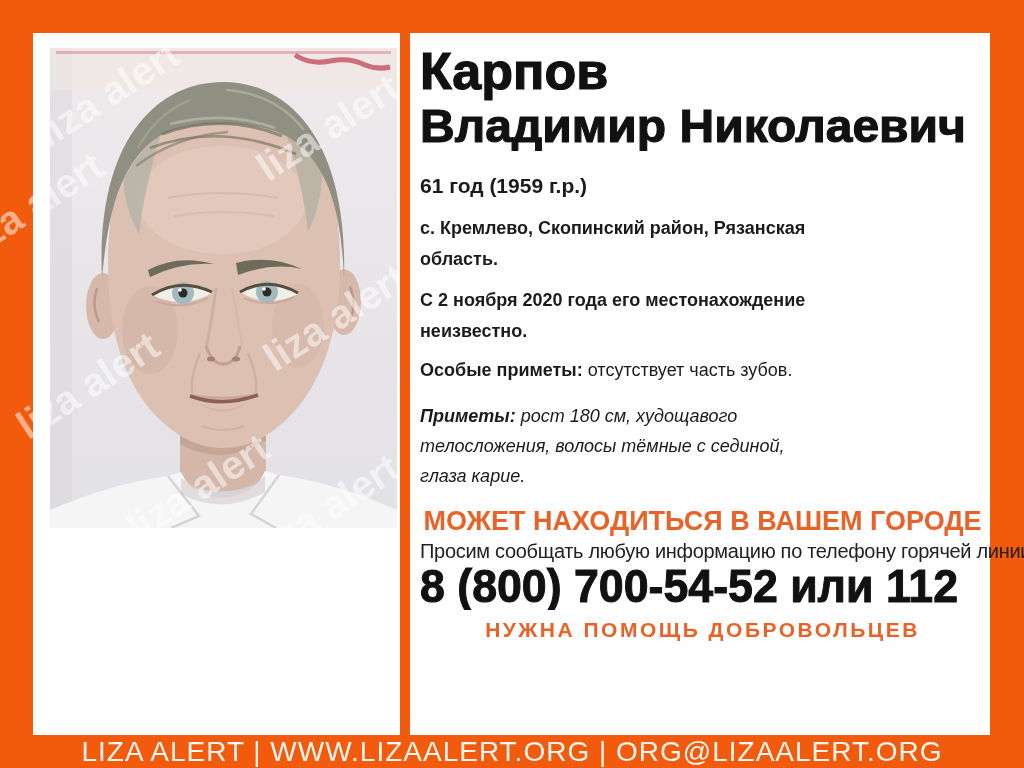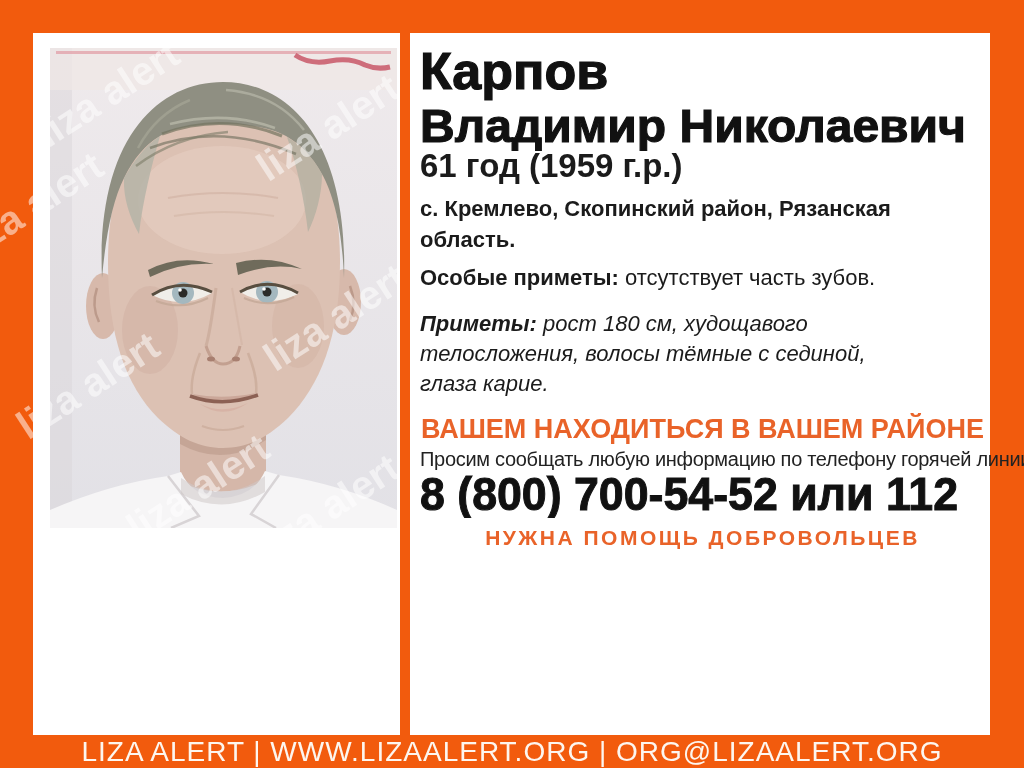--- a/index.html
+++ b/index.html
@@ -22,22 +22,22 @@
   .wm2 { left:-48px; top:150px; }
   .wm3 { left:248px; top:72px; }
   .wm4 { left:255px; top:262px; }
   .wm5 { left:8px;   top:330px; }
   .wm6 { left:118px; top:432px; }
   .wm7 { left:248px; top:452px; }
   .help-box { position:absolute; left:45px; top:502px; width:358px; height:192px; }
   
   .right { position:absolute; left:420px; top:49px; width:565px; color:#1b1b1b; }
   .name-svg { display:block; }
-  .age { margin-top:0; font-size:33px; font-weight:bold; line-height:30px; }
-  .para { white-space:pre; font-size:22px; line-height:30px; }
+  .age { margin-top:20px; font-size:21px; font-weight:bold; line-height:30px; }
+  .para { white-space:pre; font-size:18px; line-height:30px; }
   .para.bold { font-weight:bold; line-height:31px; }
   .para b { font-weight:bold; }
   .gap12 { margin-top:12px; } .gap10 { margin-top:10px; } .gap8 { margin-top:8px; }
   .gap16 { margin-top:16px;font-style:italic; } .gap7 { margin-top:7px; }
   .alert-lines { margin-top:16px; text-align:center; color:#E96329; font-weight:bold; font-size:27px; line-height:29px; white-space:nowrap; }
   .note { margin-top:4px; font-size:20px; line-height:22px; letter-spacing:-0.3px; white-space:nowrap; color:#222; }
   .phone-svg { display:block; margin-top:2px; }
   .volunteers { margin-top:6px; text-align:center; color:#E96329; font-weight:bold; font-size:21px; line-height:28px; letter-spacing:2.5px; white-space:nowrap; }
   
   .footbar { position:absolute; left:0; top:735px; width:1024px; height:33px; text-align:center; }
@@ -151,30 +151,32 @@
         <text x="0" y="40" font-size="52" stroke-width="1.2">Карпов</text>
         <text x="0" y="93" font-size="46" stroke-width="1.1" textLength="546" lengthAdjust="spacingAndGlyphs">Владимир Николаевич</text>
       </g>
     </svg>
 
     <div class="age">61 год (1959 г.р.)</div>
 
     <div class="para bold gap12">с. Кремлево, Скопинский район, Рязанская
 область.</div>
 
+    <div class="para bold gap10">С 2 ноября 2020 года его местонахождение
+неизвестно.</div>
 
     <div class="para gap8"><b>Особые приметы:</b><span> отсутствует часть зубов.</span></div>
 
     <div class="para gap16"><b>Приметы:</b><span> рост 180 см, худощавого
 телосложения, волосы тёмные с сединой,
 глаза карие.</span></div>
 
 
     <div class="alert-lines">
-      <div>ВАШЕМ НАХОДИТЬСЯ В ВАШЕМ РАЙОНЕ</div>
+      <div>МОЖЕТ НАХОДИТЬСЯ В ВАШЕМ ГОРОДЕ</div>
     </div>
 
     <div class="note">Просим сообщать любую информацию по телефону горячей линии:</div>
 
     <svg class="phone-svg" width="545" height="46" viewBox="0 0 545 46">
       <text x="0" y="38" font-family="Liberation Sans, sans-serif" font-weight="bold" font-size="47" fill="#111" stroke="#111" stroke-width="1" paint-order="stroke" textLength="538" lengthAdjust="spacingAndGlyphs">8 (800) 700-54-52 или 112</text>
     </svg>
 
     <div class="volunteers">НУЖНА ПОМОЩЬ ДОБРОВОЛЬЦЕВ</div>
   </div>

